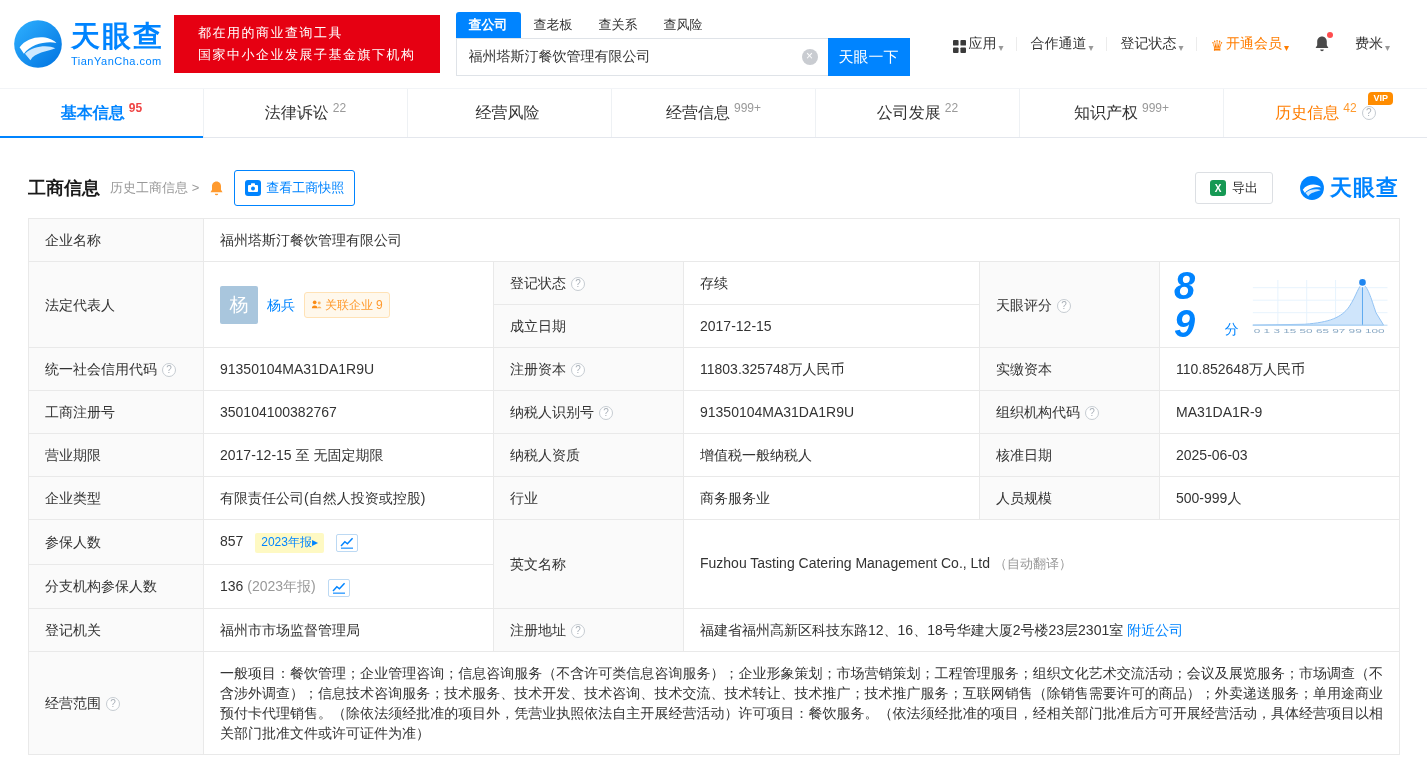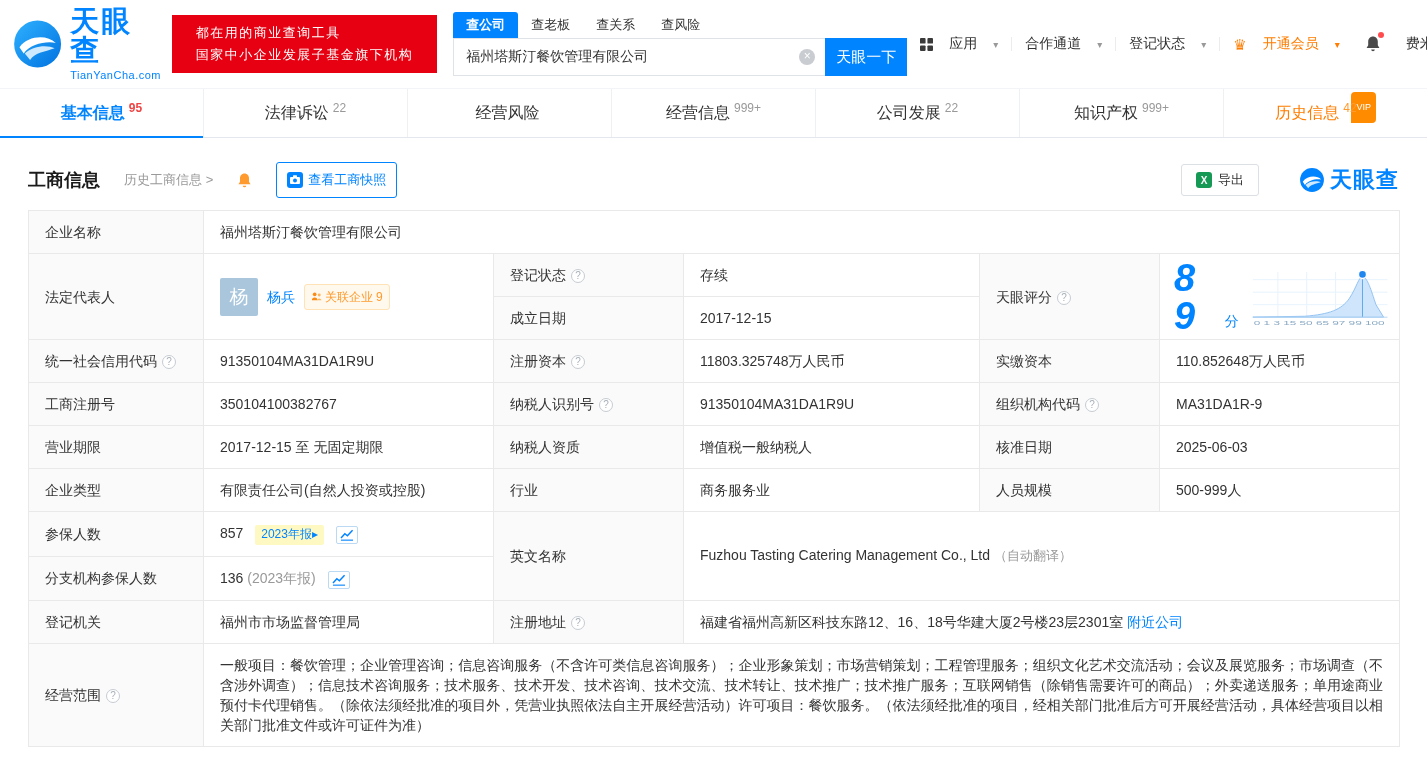--- a/index.html
+++ b/index.html
@@ -15,43 +15,43 @@
   .search-area{margin-left:16px}
   .search-tabs{display:flex;font-size:13px;color:#333}
   .stab{padding:4px 13px;cursor:pointer}
   .stab.active{background:#0084ff;color:#fff;border-radius:3px 3px 0 0;font-weight:bold}
   .search-row{display:flex}
   .input-wrap{position:relative}
   .search-input{width:372px;height:38px;border:1px solid #dfe3e8;border-right:none;padding:0 34px 0 12px;font-size:14px;color:#333;outline:none;border-radius:0;font-family:inherit}
   .clear-btn{position:absolute;right:10px;top:11px;width:16px;height:16px;border-radius:50%;background:#c9ccd1;color:#fff;font-size:12px;line-height:15px;text-align:center;cursor:pointer}
   .search-btn{width:82px;height:38px;background:#0084ff;color:#fff;border:none;font-size:15px;cursor:pointer;font-family:inherit}
   .top-nav{margin-left:auto;display:flex;align-items:center;font-size:14px;color:#333;white-space:nowrap}
-  .nav-item{display:flex;align-items:center;gap:16px;padding:0 13px;cursor:pointer}
+  .nav-item{display:flex;align-items:flex-end;gap:2px;padding:0 13px;cursor:pointer}
   .nav-sep{width:1px;height:14px;background:#ececec}
   .caret{font-size:10px;color:#999}
   .nav-vip{color:#ff7d00}
   .nav-vip .caret{color:#ff7d00}
   .crown{color:#ff7d00;font-size:15px;line-height:1}
   .bell-wrap{position:relative;padding:0 12px;cursor:pointer;display:flex;align-items:center}
   .bell-dot{position:absolute;top:-3px;right:9px;width:6px;height:6px;border-radius:50%;background:#ff4d4f}
 
   
   .page-tabs{display:flex;height:50px;border-top:1px solid #f2f4f7;border-bottom:1px solid #e4e7ed;background:#fff}
   .ptab{flex:1;display:flex;align-items:center;justify-content:center;font-size:16px;color:#333;cursor:pointer;position:relative;border-right:1px solid #eef1f4}
   .ptab:last-child{border-right:none}
   .cnt{font-size:12px;color:#999;margin-left:4px;position:relative;top:-5px}
   .ptab.active{color:#0084ff;font-weight:bold}
   .ptab.active .cnt{color:#ef4444}
   .ptab.active::after{content:"";position:absolute;left:0;right:0;bottom:-1px;height:2px;background:#0084ff}
   .ptab.vip{color:#ff7d00}
   .ptab.vip .cnt{color:#ff9a2e}
-  .vip-badge{position:absolute;top:3px;right:51px;background:#ff8c00;color:#fff;font-size:9px;font-weight:normal;padding:10px 5px;border-radius:4px 4px 4px 0;line-height:1.2}
+  .vip-badge{position:absolute;top:3px;right:34px;background:#ff8c00;color:#fff;font-size:9px;font-weight:bold;padding:1px 5px;border-radius:4px 4px 4px 0;line-height:1.2}
 
   
-  .section-head{display:flex;align-items:center;margin:24px 28px 12px;gap:24px}
+  .section-head{display:flex;align-items:center;margin:32px 28px 12px;gap:10px}
   .section-title{font-size:18px;font-weight:bold;color:#1a1a1a}
   .history-link{font-size:13px;color:#999;cursor:pointer}
   .snapshot-btn{display:flex;align-items:center;gap:5px;border:1px solid #0084ff;background:#fff;color:#0084ff;font-size:13px;padding:8px 10px;border-radius:3px;cursor:pointer;font-family:inherit}
   .export-btn{margin-left:auto;display:flex;align-items:center;gap:6px;border:1px solid #dcdfe3;background:#fff;color:#333;font-size:13px;padding:6px 14px;border-radius:3px;cursor:pointer;font-family:inherit}
   .excel-ic{width:16px;height:16px;background:#169954;color:#fff;font-size:10px;font-weight:bold;border-radius:3px;display:flex;align-items:center;justify-content:center}
   .watermark{display:flex;align-items:center;gap:5px;margin-left:16px}
   .wm-text{font-size:22px;font-weight:bold;color:#0084ff;letter-spacing:1px}
 
   
   .info-table{width:1371px;margin:0 28px;border-collapse:collapse;font-size:14px;table-layout:fixed}

